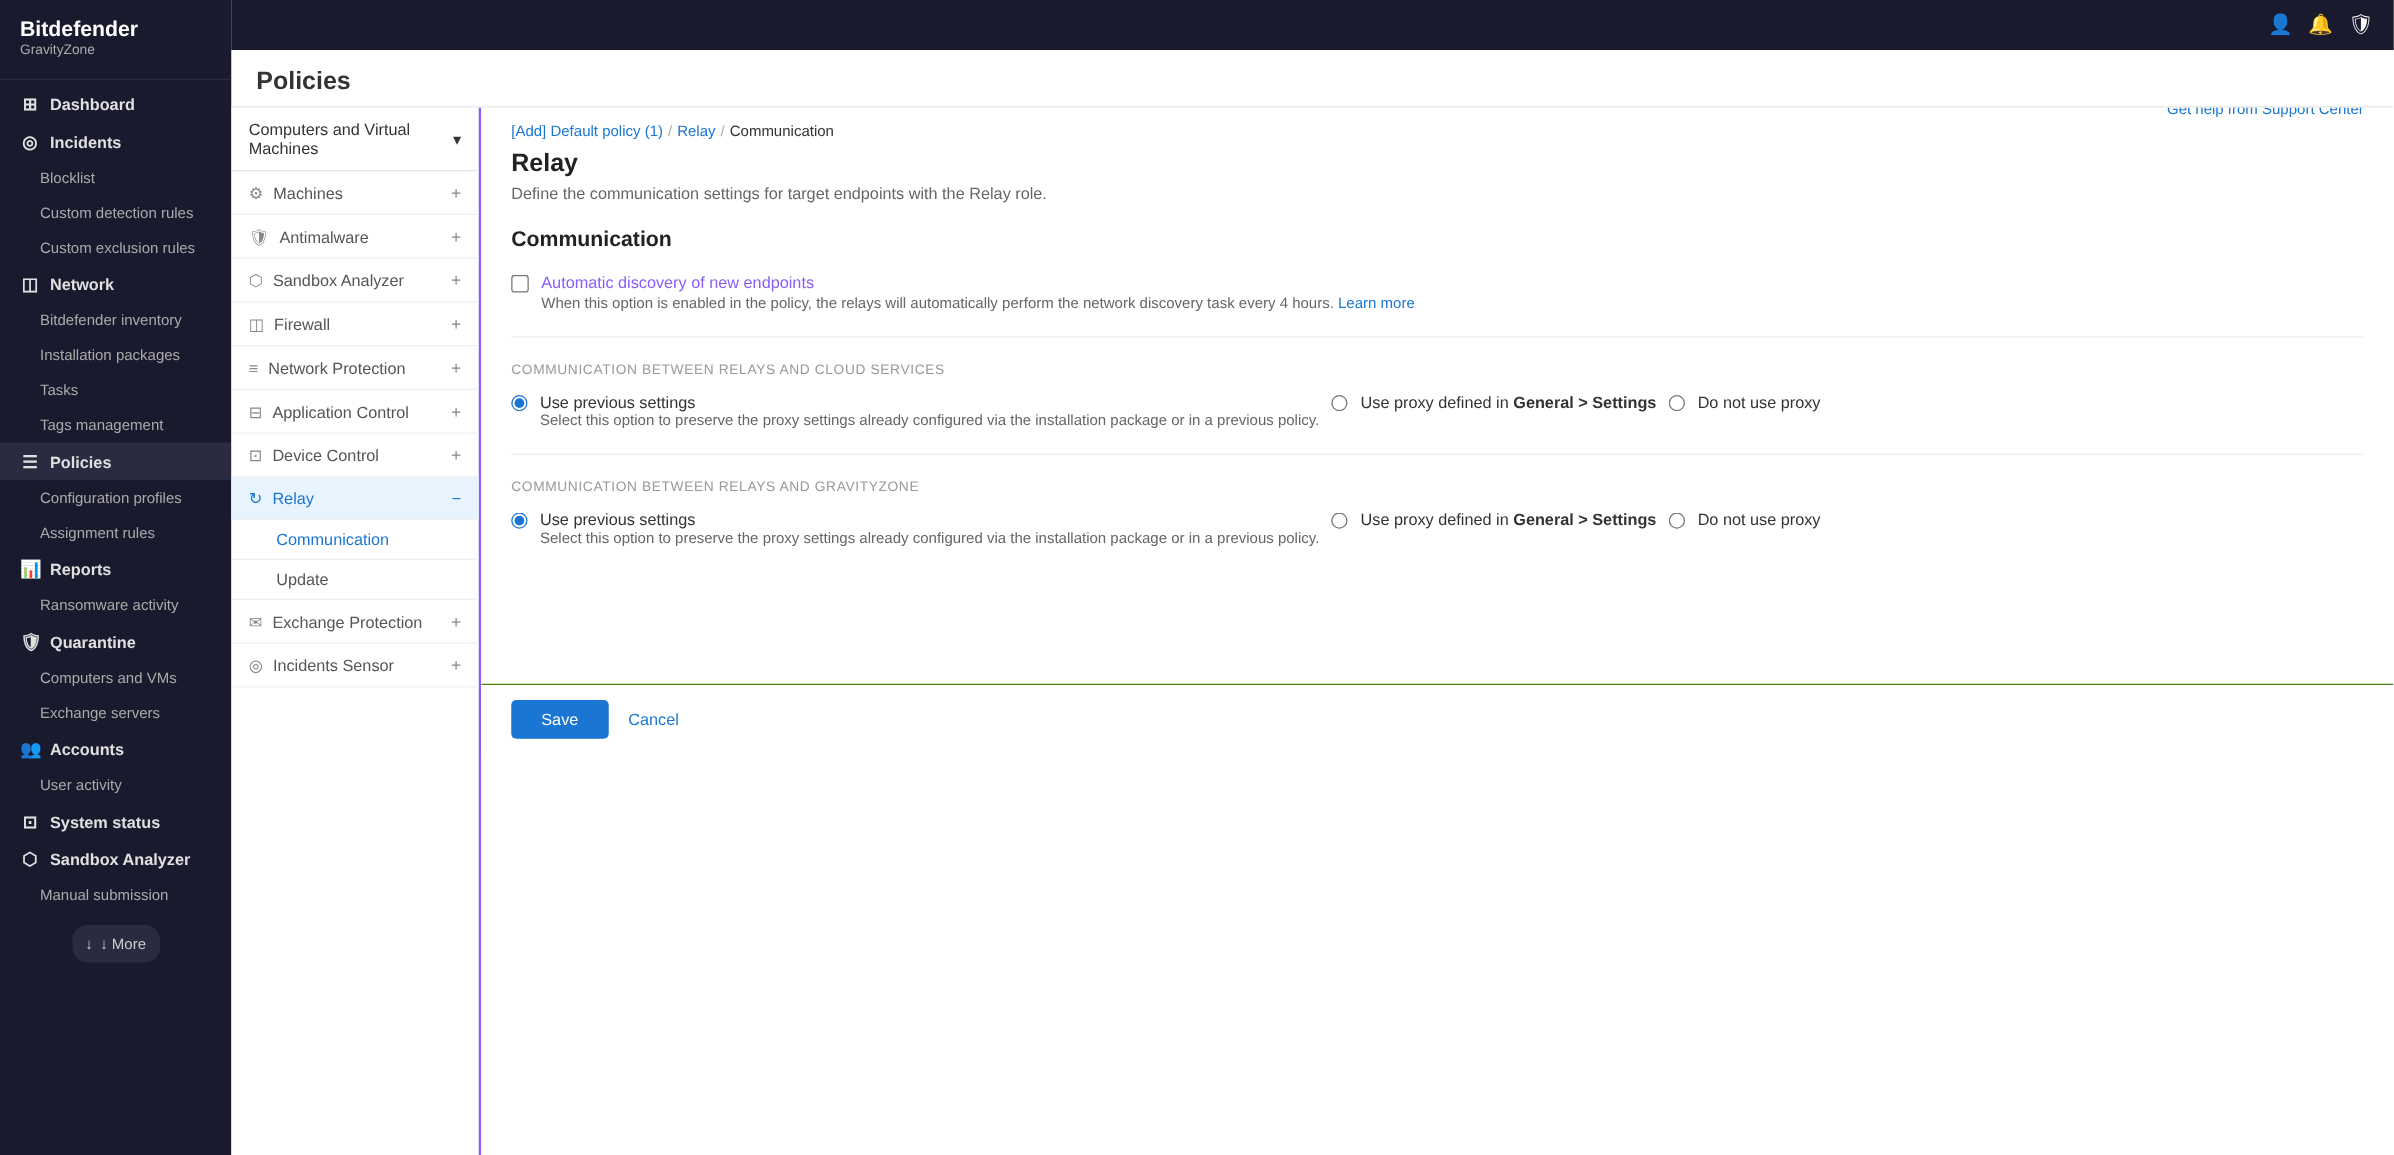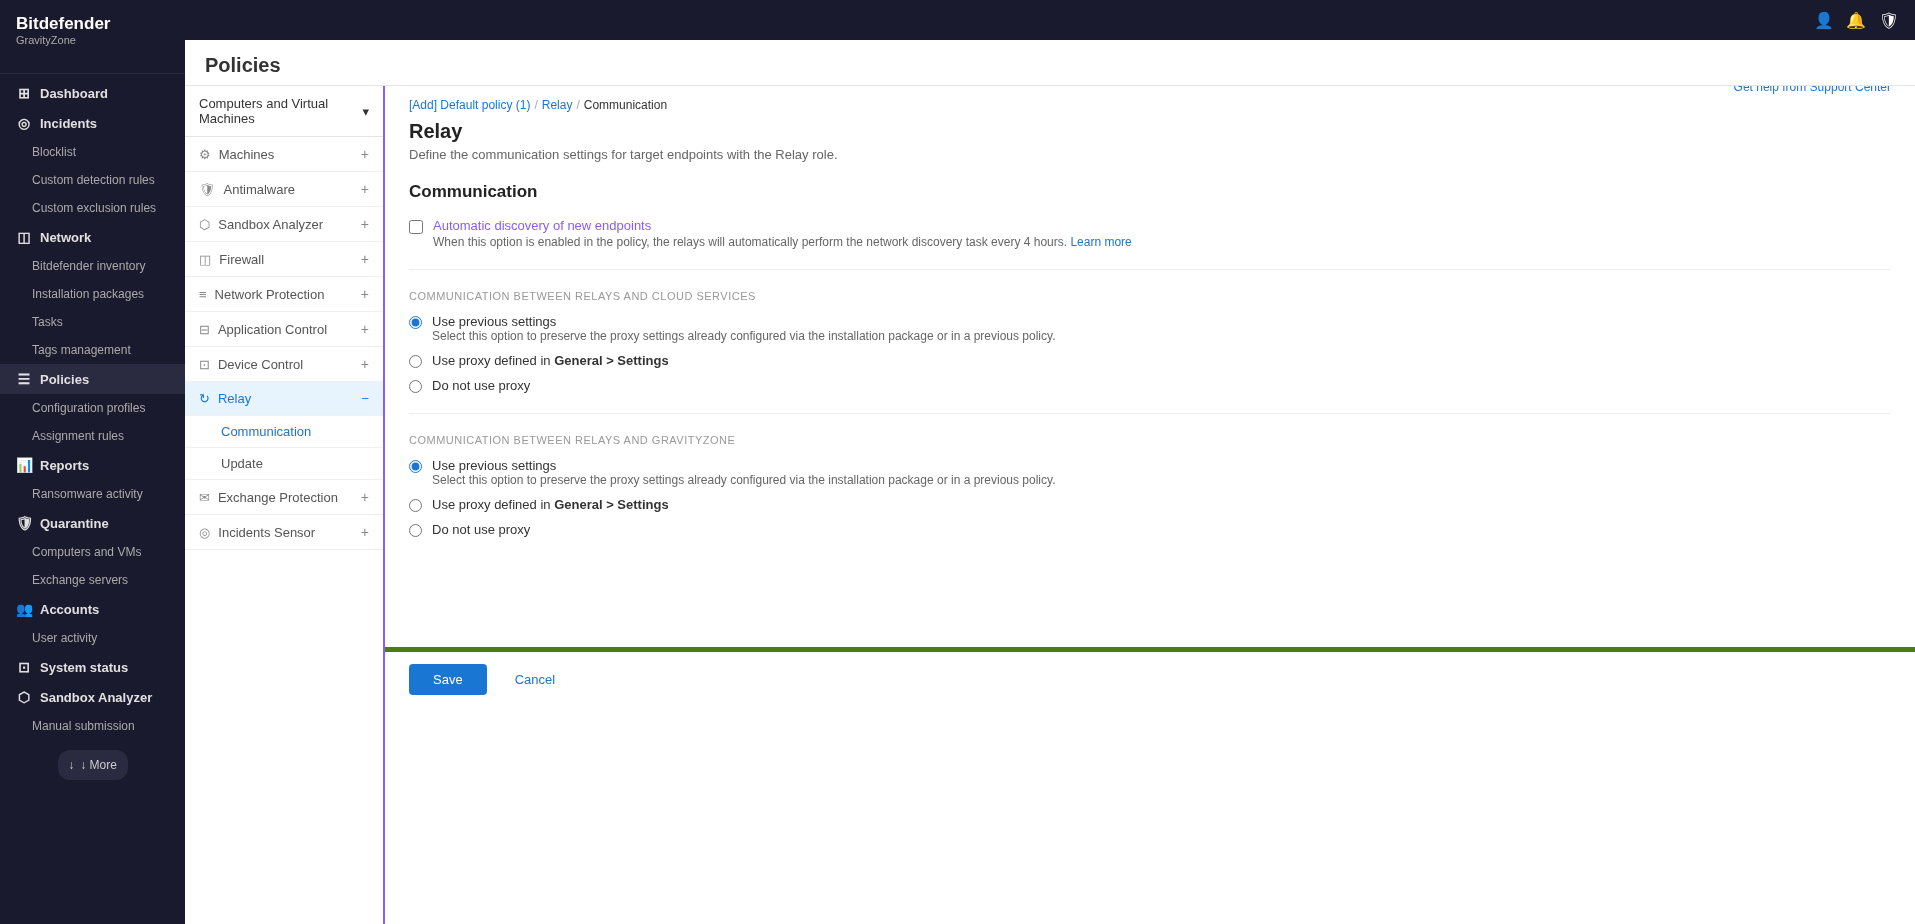--- a/index.html
+++ b/index.html
@@ -10,21 +10,21 @@
       width: 185px;
       min-width: 185px;
       background: #1a1a2e;
       color: #ccc;
       display: flex;
       flex-direction: column;
       height: 100%;
       overflow-y: auto;
     }
     .sidebar-logo {
-      padding: 14px 16px 27px;
+      padding: 14px 16px 17px;
       border-bottom: 1px solid #2a2a3e;
     }
     .sidebar-logo .brand { color: #fff; font-size: 17px; font-weight: 700; }
     .sidebar-logo .sub { color: #aaa; font-size: 11px; }
 
     .sidebar-section { padding: 4px 0; }
     .sidebar-item {
       display: flex;
       align-items: center;
       padding: 7px 16px;
@@ -149,33 +149,33 @@
     }
 
     .checkbox-row {
       display: flex; align-items: flex-start; gap: 10px; margin-bottom: 8px;
     }
     .checkbox-row input[type="checkbox"] { margin-top: 2px; width: 14px; height: 14px; cursor: pointer; }
     .checkbox-label { font-size: 13px; color: #8b5cf6; }
     .checkbox-desc { font-size: 12px; color: #666; margin-top: 2px; }
     .learn-more { color: #1976d2; text-decoration: none; font-size: 12px; }
 
-    .radio-group { display: flex; flex-direction: column; gap: 10px; margin-bottom: 10px; }
+    .radio-group { display: flex; gap: 10px; margin-bottom: 10px; }
     .radio-row { display: flex; align-items: flex-start; gap: 10px; }
     .radio-row input[type="radio"] { margin-top: 2px; cursor: pointer; accent-color: #1976d2; }
     .radio-label { font-size: 13px; color: #333; }
     .radio-desc { font-size: 12px; color: #666; margin-top: 0; }
     .radio-label strong { font-weight: 700; }
 
     .divider { border: none; border-top: 1px solid #eee; margin: 20px 0; }
 
     
     .footer-bar {
-      position: sticky; bottom: 0; background: #fff; border-top: 5px solid #4d7c0f;
-      padding: 12px 24px; display: flex; gap: 12px;
+      position: sticky; bottom: 0; background: #fff; border-top: 1px solid #4d7c0f;
+      padding: 12px 24px; display: flex; 
     }
     .btn-save {
       background: #1976d2; color: #fff; border: none; padding: 8px 24px;
       border-radius: 4px; cursor: pointer; font-size: 13px; font-weight: 500;
     }
     .btn-cancel {
       background: transparent; color: #1976d2; border: none; padding: 8px 16px;
       cursor: pointer; font-size: 13px;
     }
   </style>

